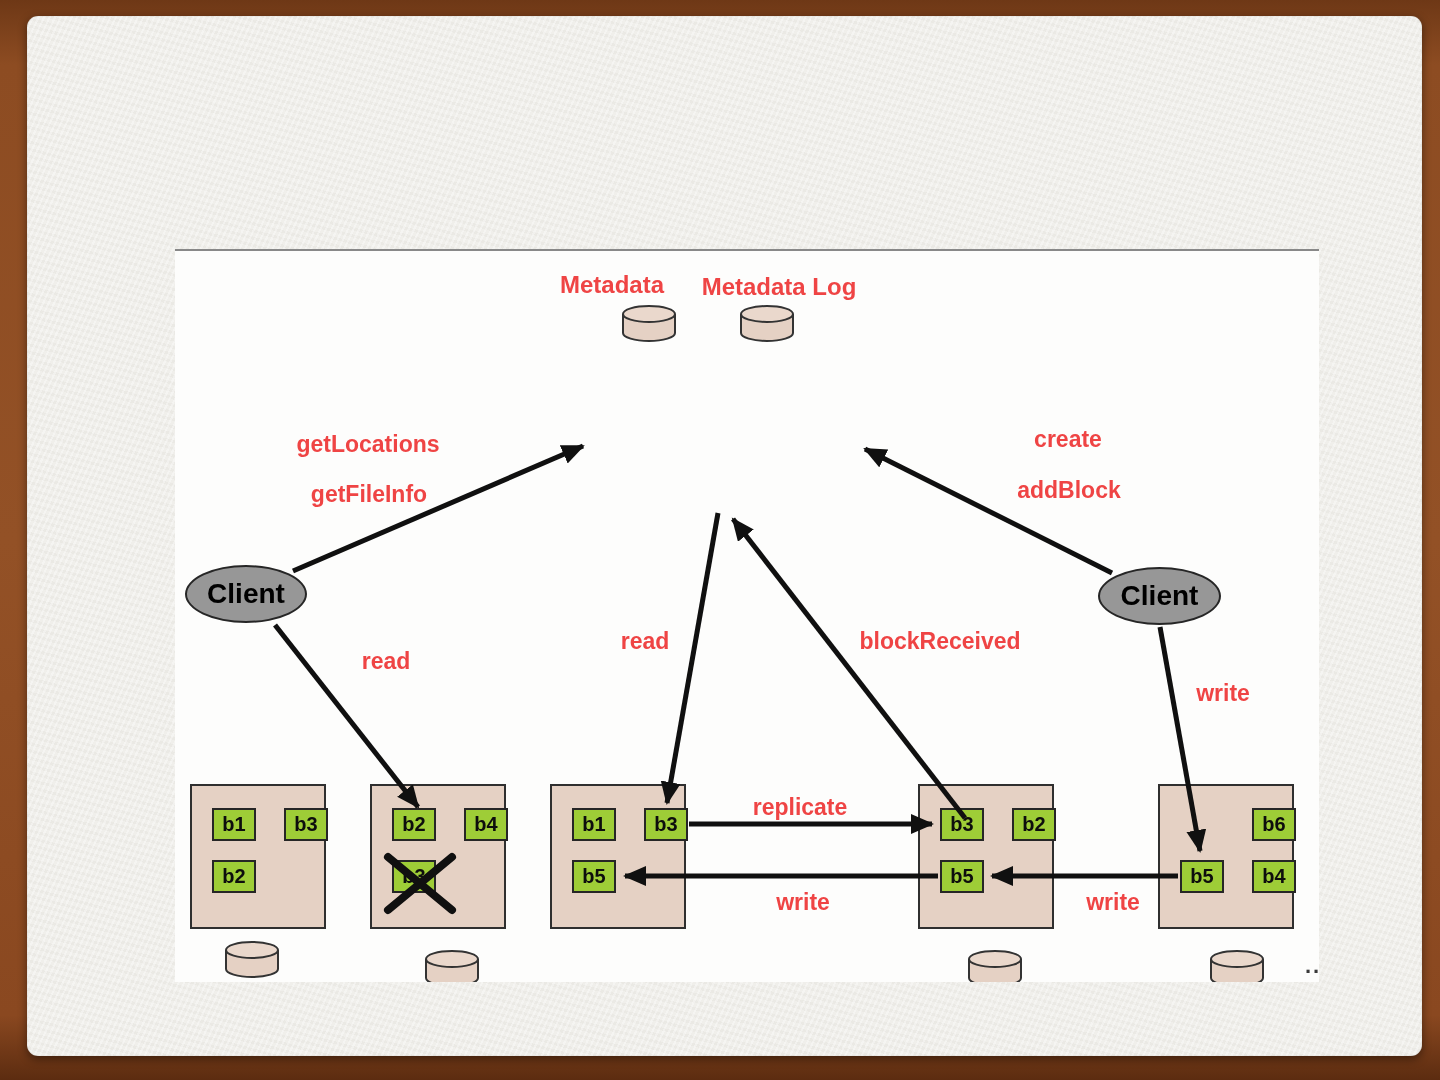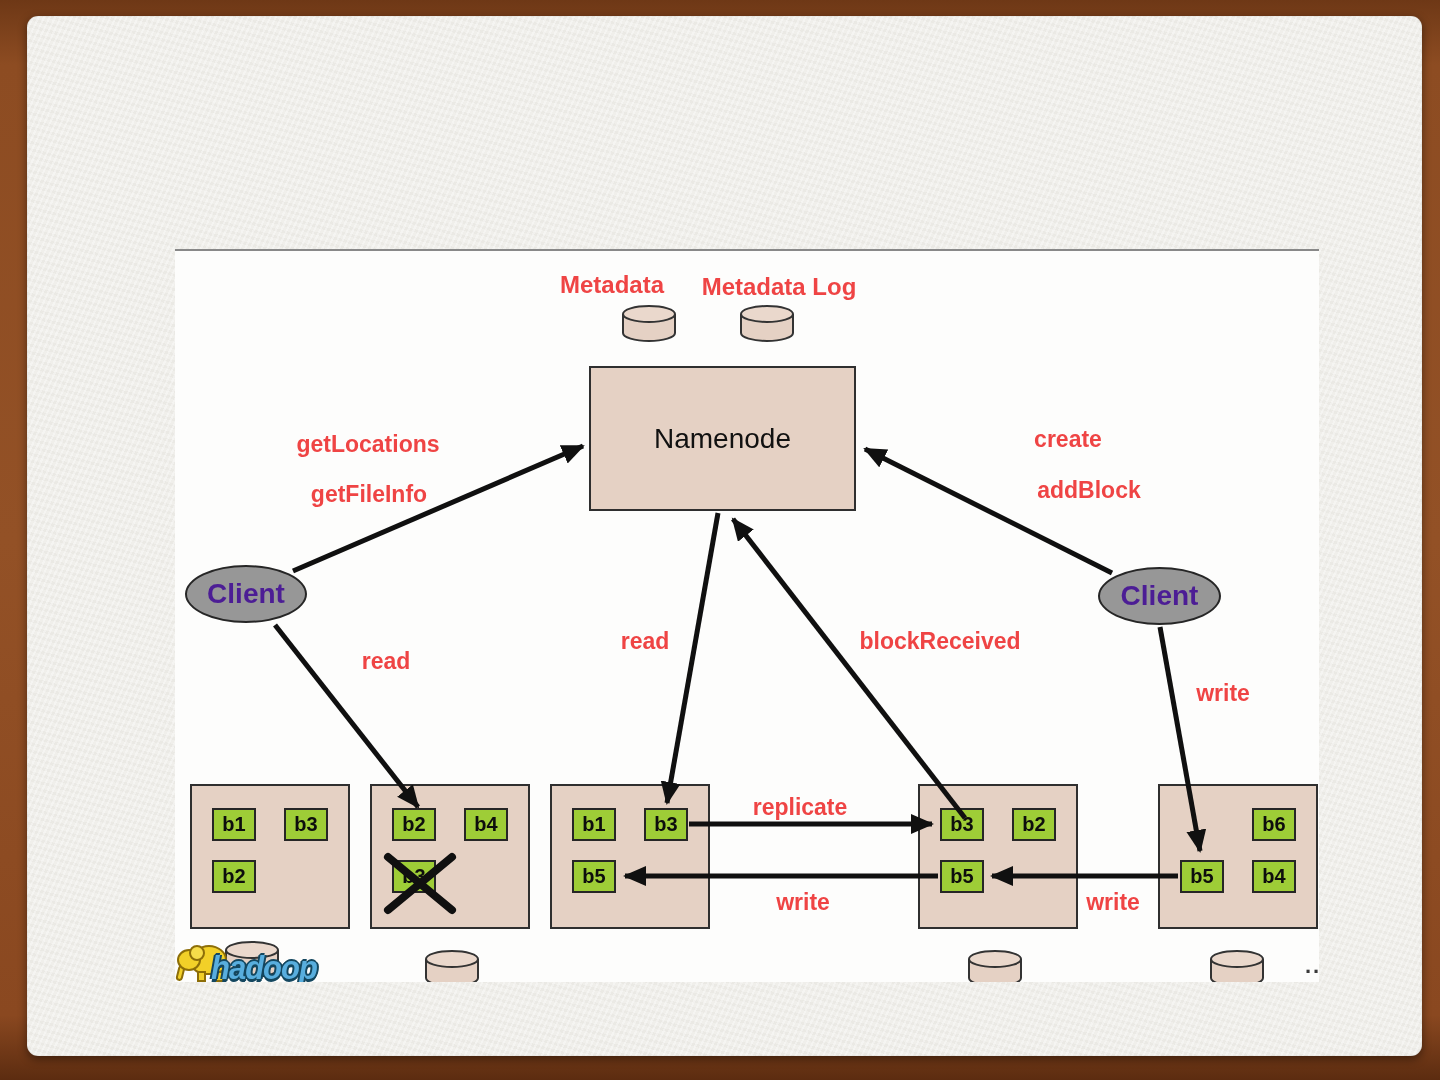--- a/index.html
+++ b/index.html
@@ -42,26 +42,26 @@
     position:absolute; background:#e5d1c4; border:2px solid #2f2f2f;
   }
   .namenode {
     left:414px; top:115px; width:267px; height:145px;
     display:flex; align-items:center; justify-content:center;
     font-size:28px; font-weight:400; color:#111;
   }
   .client {
     position:absolute; background:#979797; border:2px solid #262626; border-radius:50%;
     display:flex; align-items:center; justify-content:center;
-    font-size:28px; font-weight:bold; color:#4c1d95;
+    font-size:28px; font-weight:bold; color:#000000;
   }
   .client-left  { left:10px;  top:314px; width:122px; height:58px; }
   .client-right { left:923px; top:316px; width:123px; height:58px; }
 
-  .datanode { position:absolute; top:533px; width:160px; height:145px;
+  .datanode { position:absolute; top:533px; width:136px; height:145px;
     background:#e5d1c4; border:2px solid #2f2f2f; }
   .dn1 { left:15px; }  .dn2 { left:195px; } .dn3 { left:375px; }
   .dn4 { left:743px; } .dn5 { left:983px; }
   .block {
     position:absolute; width:44px; height:33px;
     background:#9ecd37; border:2px solid #262626;
     display:flex; align-items:center; justify-content:center;
     font-size:20px; font-weight:bold; color:#0d0d0d;
   }
   .slot-tl { left:20px; top:22px; }
@@ -125,29 +125,28 @@
           <ellipse cx="30" cy="11" rx="26" ry="8" fill="#ead8cc" stroke="#333" stroke-width="2"></ellipse>
         </svg>
       </div>
       <div class="disk disk-meta2">
         <svg width="60" height="46" viewBox="0 0 60 46">
           <path d="M4,11 L4,30 A26,8 0 0 0 56,30 L56,11" fill="#e5d1c4" stroke="#333" stroke-width="2"></path>
           <ellipse cx="30" cy="11" rx="26" ry="8" fill="#ead8cc" stroke="#333" stroke-width="2"></ellipse>
         </svg>
       </div>
 
-      <div class="node-box namenode">Namenode</div>
 
       <div class="client client-left">Client</div>
       <div class="client client-right">Client</div>
 
       <div class="dlabel" style="left:193px; top:193px;">getLocations</div>
       <div class="dlabel" style="left:194px; top:243px;">getFileInfo</div>
       <div class="dlabel" style="left:893px; top:188px;">create</div>
-      <div class="dlabel" style="left:894px; top:239px;margin-left:20px;">addBlock</div>
+      <div class="dlabel" style="left:894px; top:239px;">addBlock</div>
       <div class="dlabel" style="left:211px; top:410px;">read</div>
       <div class="dlabel" style="left:470px; top:390px;">read</div>
       <div class="dlabel" style="left:765px; top:390px;">blockReceived</div>
       <div class="dlabel" style="left:1048px; top:442px;">write</div>
       <div class="dlabel" style="left:625px; top:556px;">replicate</div>
       <div class="dlabel" style="left:628px; top:651px;">write</div>
       <div class="dlabel" style="left:938px; top:651px;">write</div>
 
       <div class="datanode dn1">
         <div class="block slot-tl">b1</div>
@@ -193,31 +192,20 @@
           <ellipse cx="30" cy="11" rx="26" ry="8" fill="#ead8cc" stroke="#333" stroke-width="2"></ellipse>
         </svg>
       </div>
       <div class="disk disk-dn5">
         <svg width="60" height="46" viewBox="0 0 60 46">
           <path d="M4,11 L4,30 A26,8 0 0 0 56,30 L56,11" fill="#e5d1c4" stroke="#333" stroke-width="2"></path>
           <ellipse cx="30" cy="11" rx="26" ry="8" fill="#ead8cc" stroke="#333" stroke-width="2"></ellipse>
         </svg>
       </div>
 
-      <div class="hadoop-logo">
-        <div class="elephant">
-          <div class="ele-trunk"></div>
-          <div class="ele-body"></div>
-          <div class="ele-leg1"></div>
-          <div class="ele-leg2"></div>
-          <div class="ele-head"></div>
-          <div class="ele-ear"></div>
-        </div>
-        <div class="logo-text">hadoop</div>
-      </div>
 
       <div class="ellipsis-mark">..</div>
 
       <svg class="arrow-layer" width="1144" height="733" viewBox="0 0 1144 733">
         <defs>
           <marker id="ah" markerUnits="userSpaceOnUse" markerWidth="26" markerHeight="22" refX="21" refY="10" orient="auto">
             <path d="M0,0 L23,10 L0,20 Z" fill="#101010"></path>
           </marker>
         </defs>
         <g stroke="#101010" stroke-width="5" fill="none">

